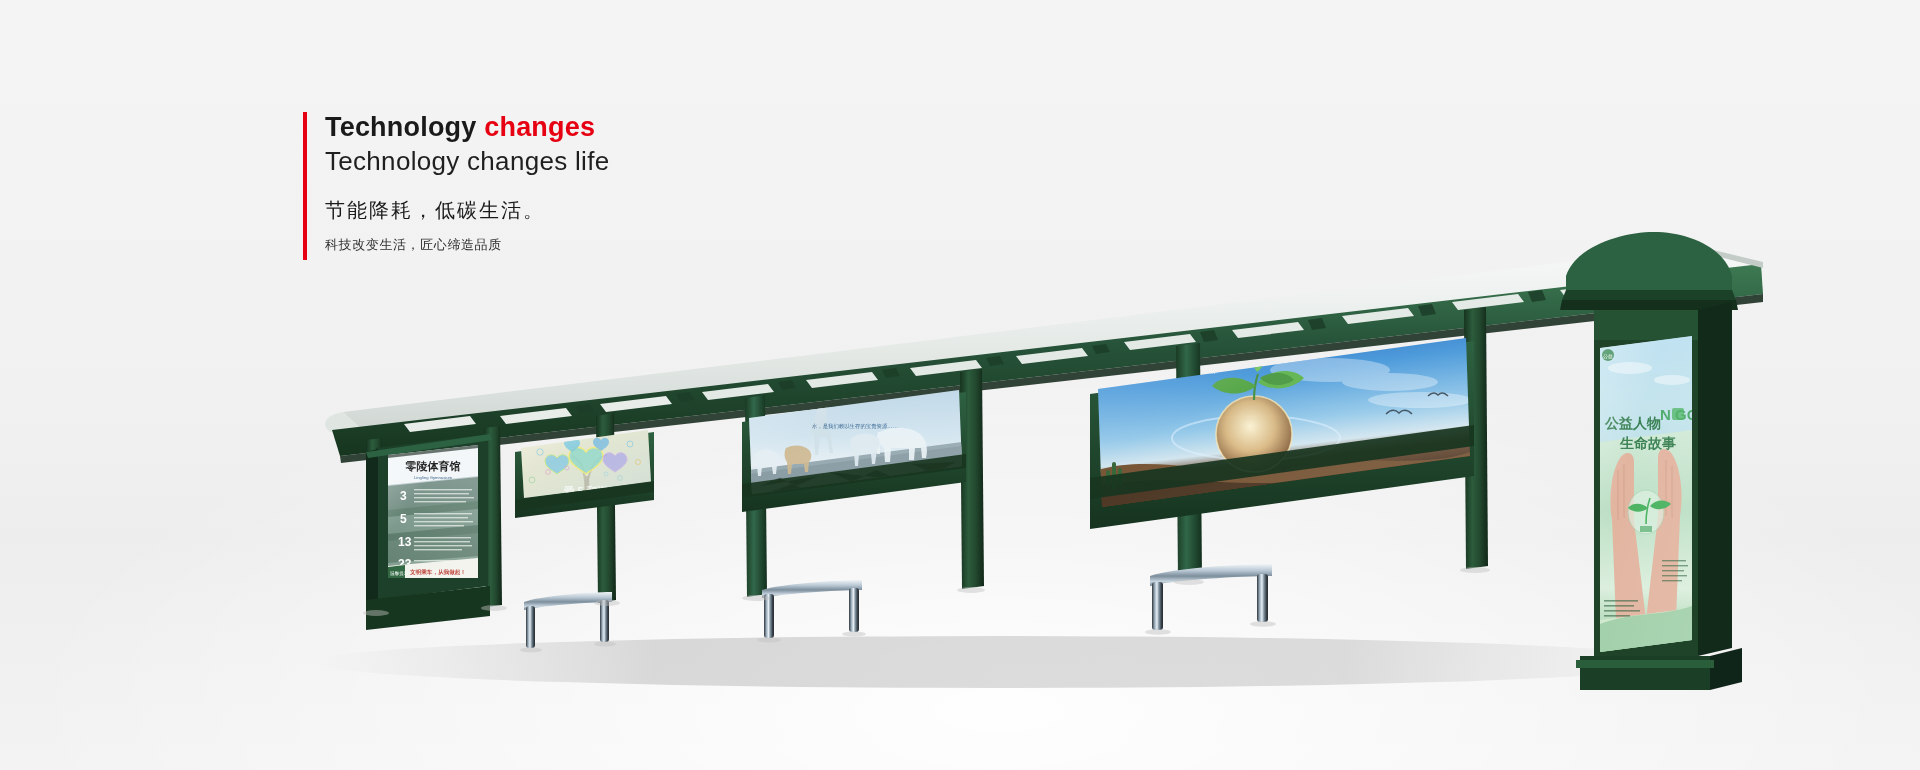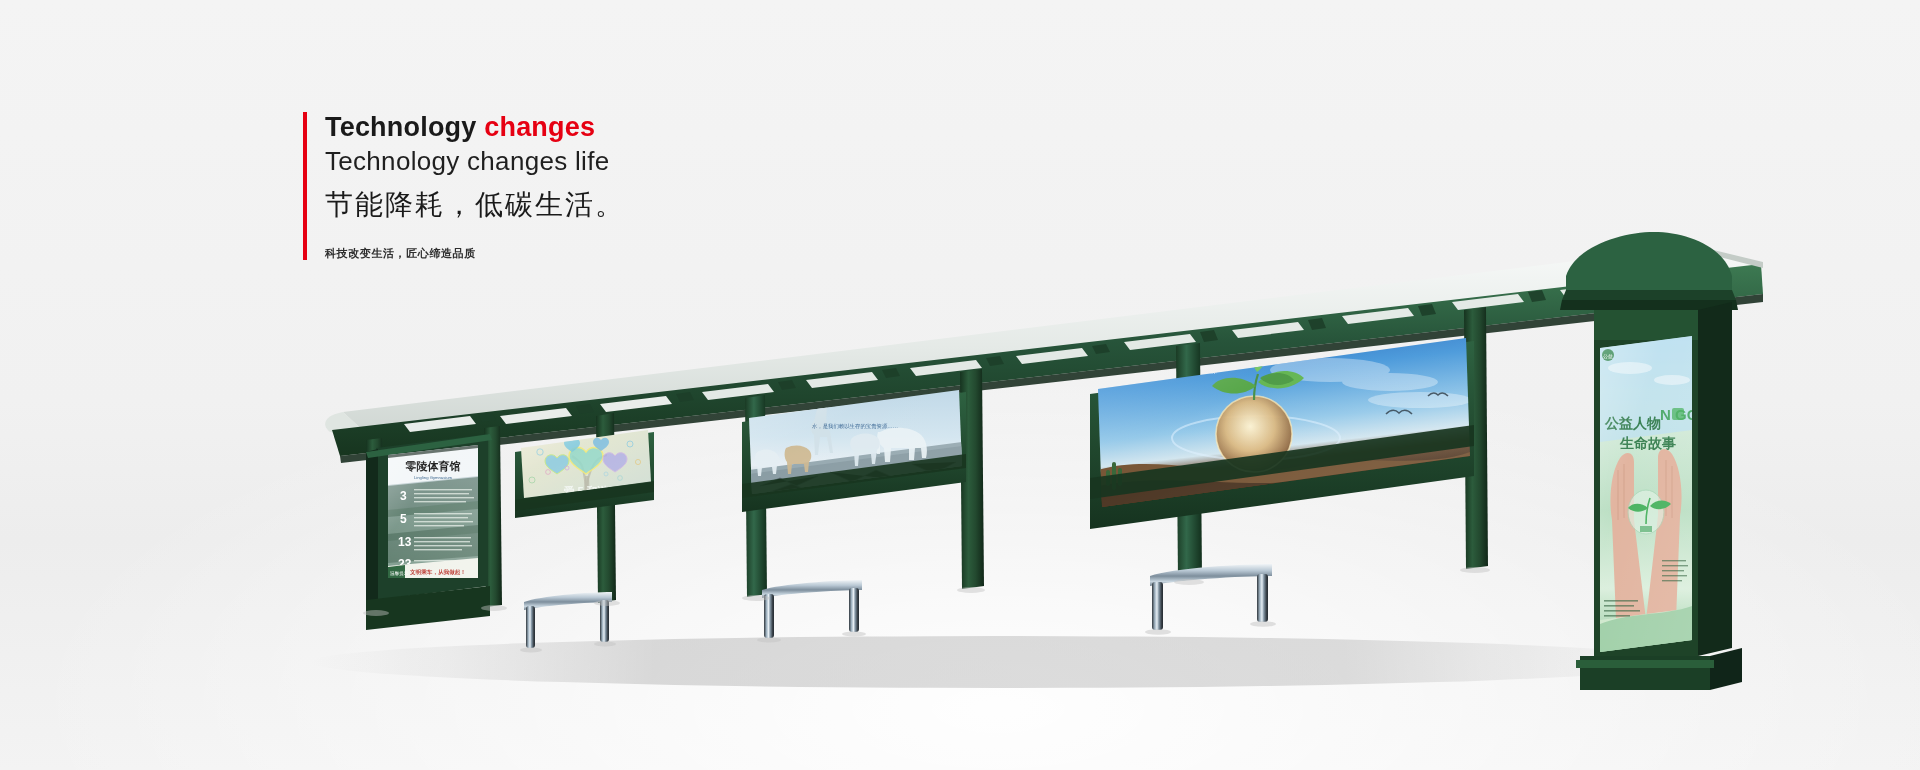--- a/index.html
+++ b/index.html
@@ -17,22 +17,22 @@
       linear-gradient(180deg,#f4f4f4 0%,#f1f1f1 52%,#ededed 70%,#f3f3f3 100%);
   }
 
   
   #headline{position:absolute;left:303px;top:112px;display:flex;gap:0;}
   #red-rule{width:4px;background:#e60012;height:148px;margin-right:18px;flex:none;}
   #headline-text{padding-top:1px;}
   .line1{font-size:27px;font-weight:700;letter-spacing:.2px;color:#1a1a1a;line-height:1.08;white-space:nowrap;}
   .line1 .accent{color:#e60012;font-weight:700;}
   .line2{font-size:26px;font-weight:400;color:#1f1f1f;line-height:1.18;margin-top:4px;letter-spacing:.3px;white-space:nowrap;}
-  .line3{font-size:28px;font-weight:400;color:#1a1a1a;letter-spacing:2px;margin-top:9px;white-space:nowrap;}
-  .line4{font-size:11px;font-weight:700;color:#2e2e2e;letter-spacing:.6px;margin-top:22px;white-space:nowrap;}
+  .line3{font-size:20px;font-weight:400;color:#1a1a1a;letter-spacing:2px;margin-top:20px;white-space:nowrap;}
+  .line4{font-size:13px;font-weight:400;color:#2e2e2e;letter-spacing:.6px;margin-top:12px;white-space:nowrap;}
 
   
   #shelter{position:absolute;left:0;top:0;width:1920px;height:770px;}
   #shelter svg{display:block;}
 </style>
 </head>
 <body>
 
 <div id="stage">
 

